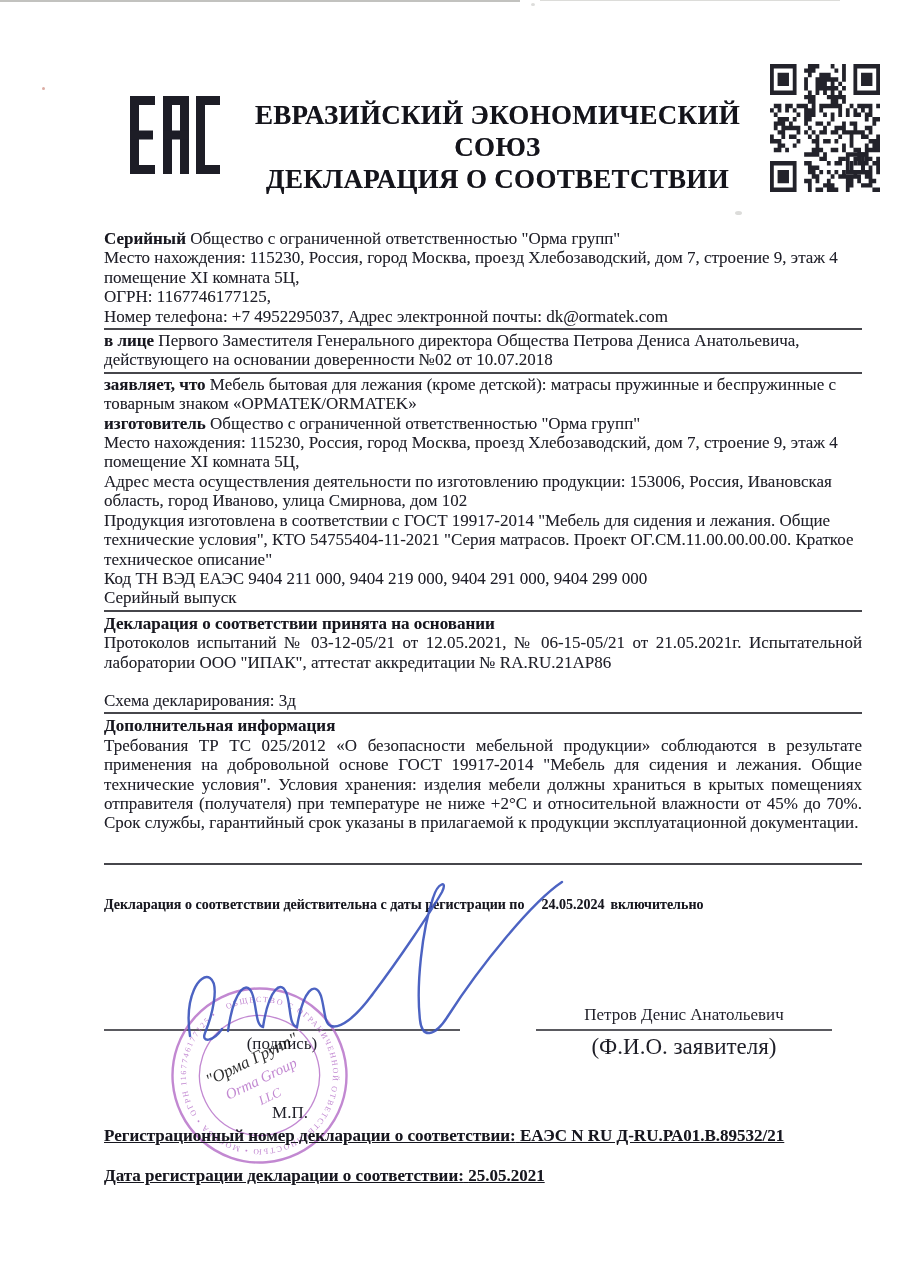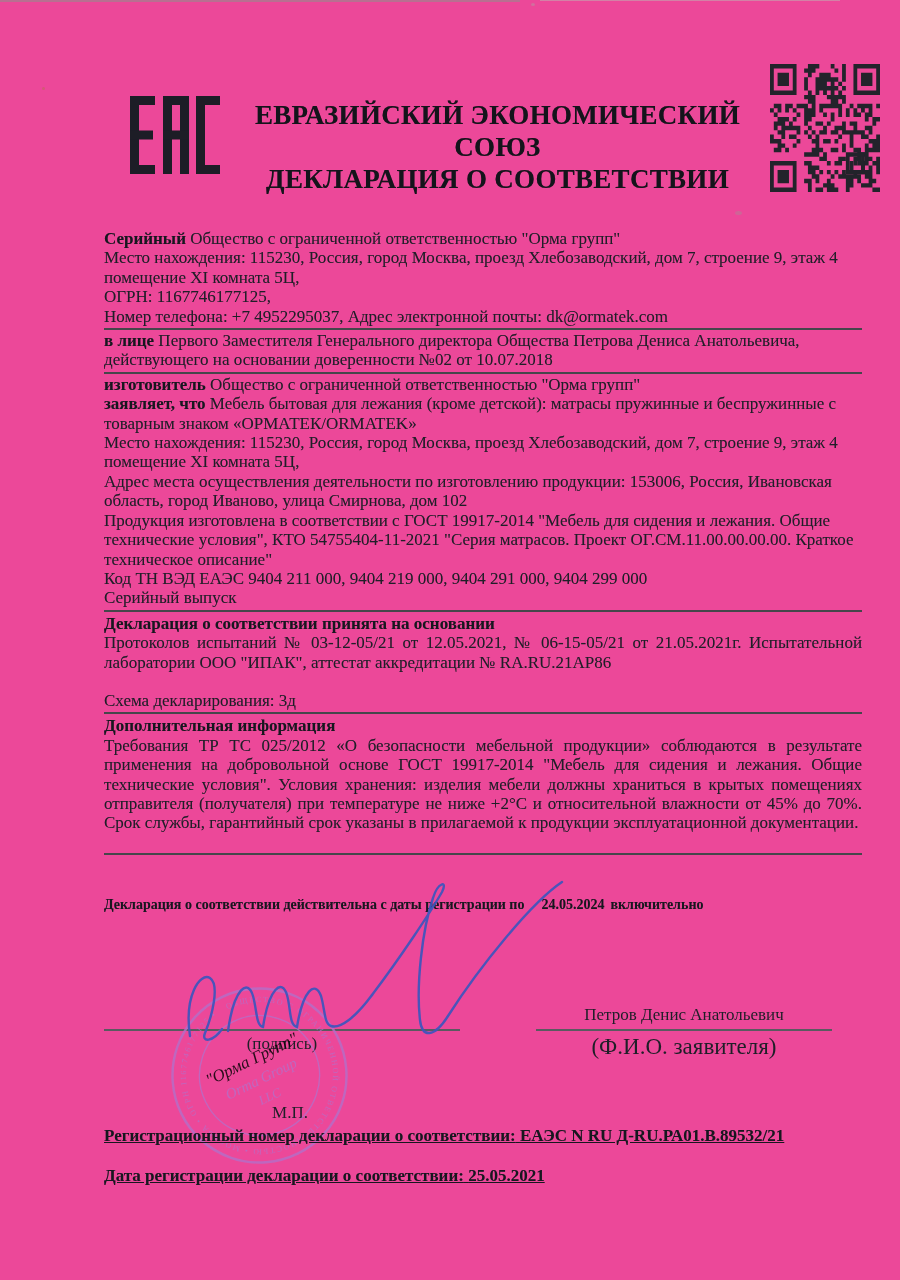--- a/index.html
+++ b/index.html
@@ -1,18 +1,18 @@
 <!DOCTYPE html>
 <html><head>
 <meta charset="utf-8">
 <style>
   html,body { margin:0; padding:0; background:#e8e8e6; }
   .page {
     position:relative; width:900px; height:1280px; margin:0 auto;
-    background:#ec4899; overflow:hidden;
+    background:#ffffff; overflow:hidden;
     font-family:"Liberation Serif","DejaVu Serif",serif;
     color:#1f1f28;
   }
   .scan-top { position:absolute; top:0; left:0; width:520px; height:2px; background:#8f8f8a; opacity:.55; }
   .scan-top2 { position:absolute; top:0; left:540px; width:300px; height:1px; background:#b9b9b4; opacity:.5; }
   .speck-red { position:absolute; left:42px; top:87px; width:3px; height:3px; background:#c06a5a; border-radius:50%; opacity:.55; }
   .speck-gray { position:absolute; left:735px; top:211px; width:7px; height:4px; background:#9a9a96; border-radius:50%; opacity:.35; }
   .speck-gray2 { position:absolute; left:531px; top:3px; width:4px; height:3px; background:#a9a9a4; border-radius:50%; opacity:.4; }
 
   
@@ -30,21 +30,21 @@
     position:absolute; left:104px; top:228px; width:758px;
     font-size:17px; line-height:19.4px;
     text-shadow:0 0 .4px rgba(20,20,30,.3);
   }
   .doc p { margin:0; padding:0; }
   .sec { border-bottom:2px solid #46464b; padding:1px 0 2px 0; }
   .sec.nogap { padding-top:2px; }
   .just { text-align:justify; }
   b { font-weight:bold; color:#17171f; }
   .scheme { margin-top:19px !important; }
-  .sec-add { padding-bottom:20px; }
+  .sec-add { padding-bottom:30px; }
 
   
   .validity {
     position:absolute; left:104px; top:897px; width:758px;
     font-size:14px; font-weight:bold; color:#17171f;
     text-shadow:0 0 .4px rgba(20,20,30,.3);
   }
   .validity .vdate { margin-left:17px; }
   .validity .vsuffix { margin-left:6px; }
 
@@ -126,22 +126,22 @@
       <p>Место нахождения: 115230, Россия, город Москва, проезд Хлебозаводский, дом 7, строение 9, этаж 4 помещение XI комната 5Ц,</p>
       <p>ОГРН: 1167746177125,</p>
       <p>Номер телефона: +7 4952295037, Адрес электронной почты: dk@ormatek.com</p>
     </div>
 
     <div class="sec">
       <p><b>в лице</b> <span>Первого Заместителя Генерального директора Общества Петрова Дениса Анатольевича, действующего на основании доверенности №02 от 10.07.2018</span></p>
     </div>
 
     <div class="sec">
+      <p><b>заявляет, что</b> <span>Мебель бытовая для лежания (кроме детской): матрасы пружинные и беспружинные с товарным знаком «ОРМАТЕК/ORMATEK»</span></p>
       <p><b>изготовитель</b> <span>Общество с ограниченной ответственностью "Орма групп"</span></p>
-      <p><b>заявляет, что</b> <span>Мебель бытовая для лежания (кроме детской): матрасы пружинные и беспружинные с товарным знаком «ОРМАТЕК/ORMATEK»</span></p>
       <p>Место нахождения: 115230, Россия, город Москва, проезд Хлебозаводский, дом 7, строение 9, этаж 4 помещение XI комната 5Ц,</p>
       <p>Адрес места осуществления деятельности по изготовлению продукции: 153006, Россия, Ивановская область, город Иваново, улица Смирнова, дом 102</p>
       <p>Продукция изготовлена в соответствии с ГОСТ 19917-2014 "Мебель для сидения и лежания. Общие технические условия", КТО 54755404-11-2021 "Серия матрасов. Проект ОГ.СМ.11.00.00.00.00. Краткое техническое описание"</p>
       <p>Код ТН ВЭД ЕАЭС 9404 211 000, 9404 219 000, 9404 291 000, 9404 299 000</p>
       <p>Серийный выпуск</p>
     </div>
 
 
     <div class="sec nogap">
       <p><b>Декларация о соответствии принята на основании</b></p>

